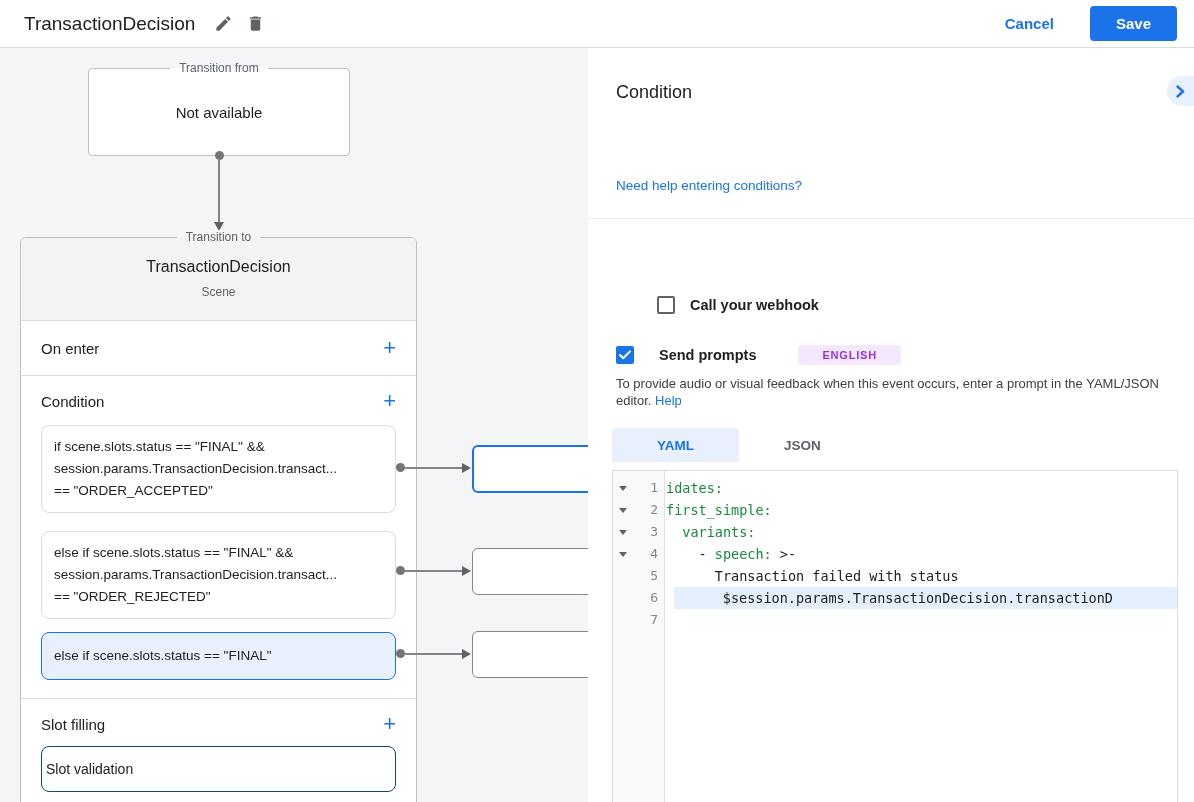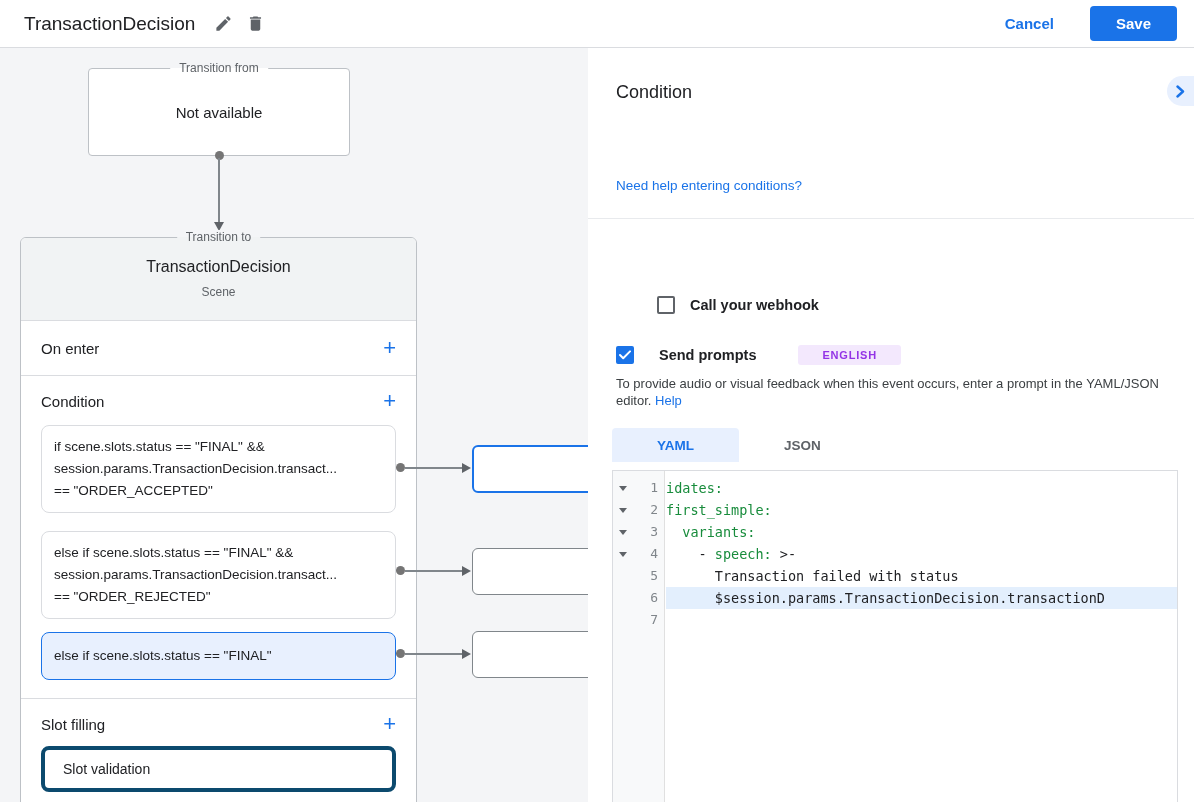--- a/index.html
+++ b/index.html
@@ -59,22 +59,22 @@
   .on-enter { height:55px; }
   .sec-pad { padding:15px 20px 18px 20px; }
   .cond-card { border:1px solid #dadce0; border-radius:8px; padding:10px 12px;
                font-size:13.5px; line-height:22px; color:#202124; cursor:pointer; }
   .cond-card .cline { display:block; white-space:nowrap; overflow:hidden; }
   .cc-0 { margin-top:14px; }
   .cc-1 { margin-top:18px; }
   .cc-2 { margin-top:13px; }
   .cond-card.selected { background:#e8f0fe; border:1.5px solid #1a73e8; padding:12px 12px; }
 
-  .slot-card { border:4px solid #0c4a6e; border-radius:8px; height:46px; margin-top:12px;
-               display:flex; align-items:center; padding-left:18px; font-size:14px;
+  .slot-card { border:1px solid #0c4a6e; border-radius:8px; height:46px; margin-top:12px;
+               display:flex; align-items:center; padding-left:4px; font-size:14px;
                cursor:pointer; }
 
   
   .dot.d1 { left:396px; top:415px; }
   .dot.d2 { left:396px; top:518px; }
   .dot.d3 { left:396px; top:601px; }
   .hline { position:absolute; height:2px; width:57px; left:405px; background:#80868b; }
   .h1 { top:419px; } .h2 { top:522px; } .h3 { top:605px; }
   .arr-right { position:absolute; left:462px; width:0; height:0;
                border-top:5px solid transparent; border-bottom:5px solid transparent;
@@ -139,21 +139,21 @@
                background:#f8f9fa; border-right:1px solid #e0e0e0; }
   .cl-rows { position:absolute; left:0; top:6px; right:0; }
   .cl-row { display:flex; height:22px; line-height:22px; }
   .cl-gut { width:53px; flex:none; display:flex; }
   .cl-fold { width:16px; padding-left:6px; display:flex; align-items:center; }
   .cl-fold .tri { width:0; height:0; border-left:4px solid transparent;
                   border-right:4px solid transparent; border-top:5px solid #5f6368; }
   .cl-num { flex:1; text-align:right; padding-right:8px; color:#80868b; font-size:13px; }
   .cl-code { flex:1; white-space:pre; overflow:hidden; color:#202124; }
   .cl-code .kw { color:#188c3c; }
-  .cl-row.hl .cl-code { background:#e3effd; }
+  .cl-row.hl .cl-code { background:#e3effd;margin-left:8px; }
 </style>
 </head>
 <body>
 
 <div class="topbar">
   <span class="title">TransactionDecision</span>
   <button class="iconbtn">
     <svg width="19" height="19" viewBox="0 0 24 24">
         <path d="M3 17.25V21h3.75L17.81 9.94l-3.75-3.75L3 17.25zM20.71 7.04c.39-.39.39-1.02 0-1.41l-2.34-2.34a.9959.9959 0 0 0-1.41 0l-1.83 1.83 3.75 3.75 1.83-1.83z"></path>
       </svg>

